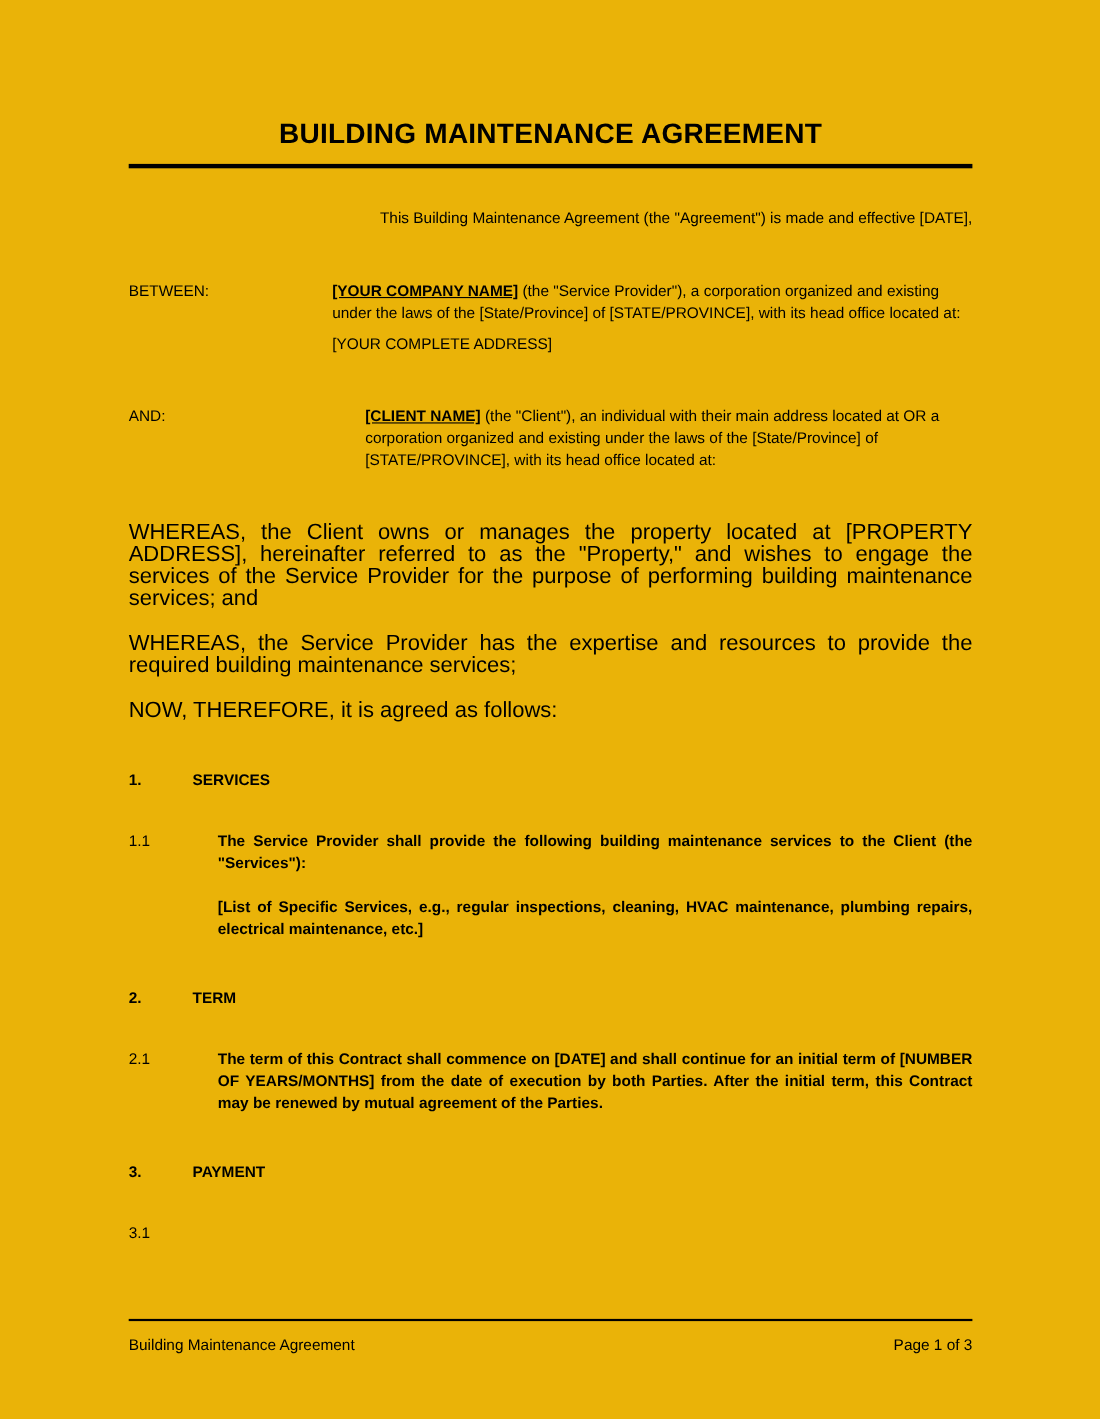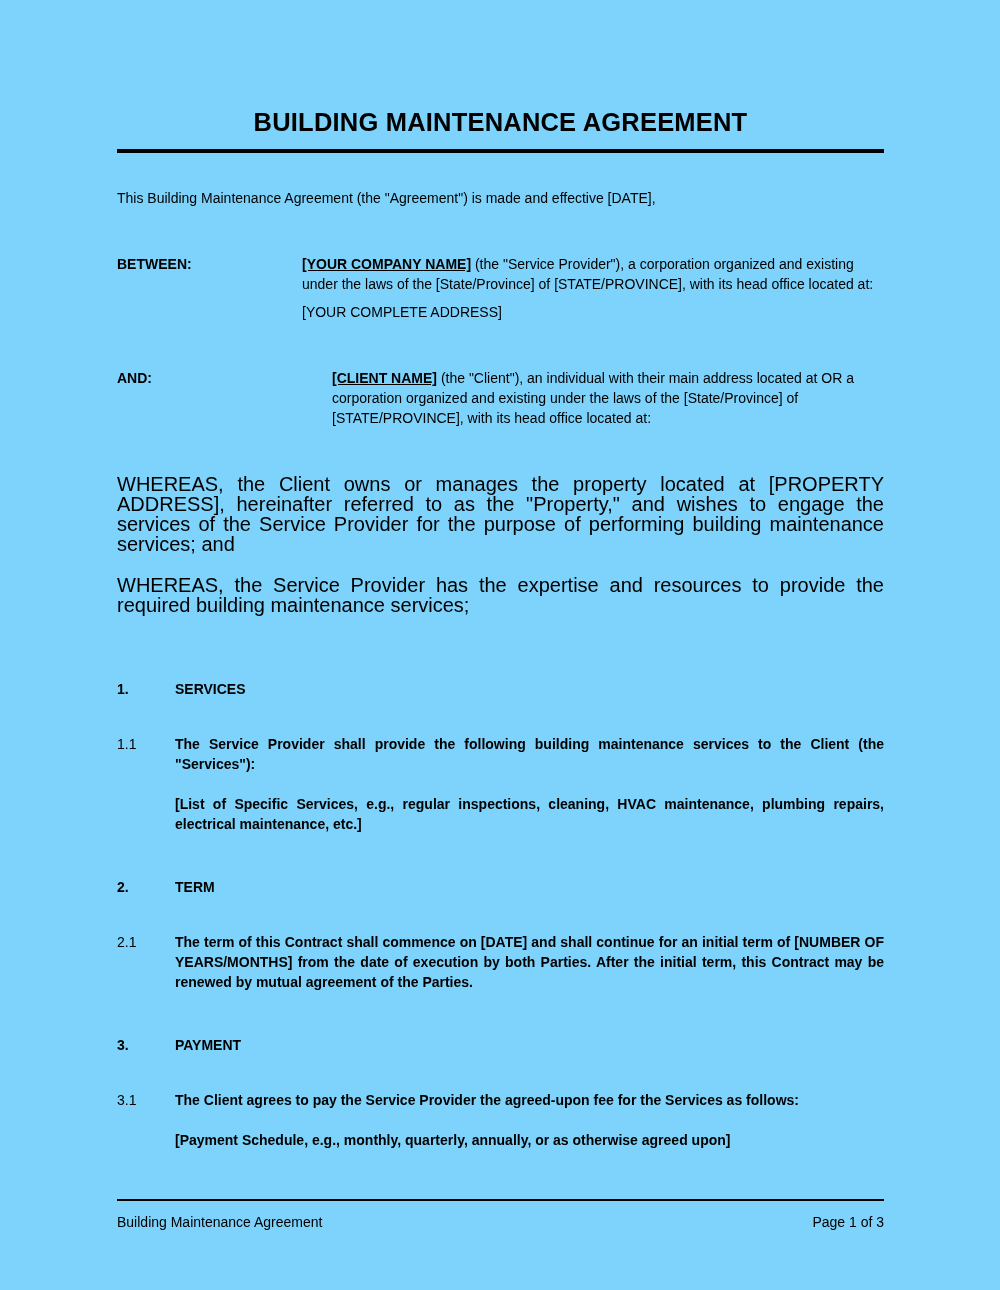--- a/index.html
+++ b/index.html
@@ -10,21 +10,21 @@
   }
   body {
     font-family: "Liberation Sans", sans-serif;
     color: #000000;
     -webkit-font-smoothing: antialiased;
   }
   .page {
     position: relative;
     width: 1000px;
     height: 1290px;
-    background: #7dd3fc;
+    background: #eab308;
     box-sizing: border-box;
     overflow: hidden;
   }
   .content {
     position: absolute;
     left: 117px;
     top: 0;
     width: 767px;
   }
 
@@ -47,37 +47,37 @@
 
   
   .body-text {
     font-size: 14px;
     line-height: 20px;
     text-align: justify;
     margin: 0;
   }
   .intro-line {
     padding-top: 35px;
-    text-align: left;
+    text-align: right;
   }
 
   
   .party-block {
     display: flex;
     align-items: flex-start;
   }
   .party-block.between { padding-top: 46px; }
   .party-block.and     { padding-top: 46px; gap: 30px; }
 
   .party-label {
     width: 185px;
     flex: 0 0 185px;
     font-size: 14px;
     line-height: 20px;
-    font-weight: bold;
+    font-weight: normal;
   }
   .party-body {
     flex: 1 1 auto;
     font-size: 14px;
     line-height: 20px;
     text-align: left;
   }
   .party-body .lead { font-weight: bold; text-decoration: underline; }
   .party-address {
     margin-top: 8px;
@@ -106,20 +106,21 @@
   .section-num {
     width: 58px;
     flex: 0 0 58px;
   }
   .section-title { flex: 1 1 auto; }
 
   .clause {
     display: flex;
     align-items: flex-start;
     padding-top: 35px;
+    gap: 23px;
   }
   .clause-num {
     width: 58px;
     flex: 0 0 58px;
     font-size: 14px;
     line-height: 20px;
   }
   .clause-body {
     flex: 1 1 auto;
     font-size: 14px;
@@ -177,20 +178,21 @@
     <div class="party-block and">
       <div class="party-label">AND:</div>
       <div class="party-body">
         <p class="body-text" style="text-align:left;"><span class="lead">[CLIENT NAME]</span><span> (the "Client"), an individual with their main address located at OR a corporation organized and existing under the laws of the [State/Province] of [STATE/PROVINCE], with its head office located at:</span></p>
       </div>
     </div>
 
     <div class="recitals">
       <p class="recital">WHEREAS, the Client owns or manages the property located at [PROPERTY ADDRESS], hereinafter referred to as the "Property," and wishes to engage the services of the Service Provider for the purpose of performing building maintenance services; and</p>
       <p class="recital">WHEREAS, the Service Provider has the expertise and resources to provide the required building maintenance services;</p>
+      <p class="recital plain last">NOW, THEREFORE, it is agreed as follows:</p>
     </div>
 
     <div class="section">
       <div class="section-heading">
         <span class="section-num">1.</span>
         <span class="section-title">SERVICES</span>
       </div>
       <div class="clause">
         <span class="clause-num">1.1</span>
         <div class="clause-body">
@@ -213,24 +215,20 @@
       </div>
     </div>
 
     <div class="section">
       <div class="section-heading">
         <span class="section-num">3.</span>
         <span class="section-title">PAYMENT</span>
       </div>
       <div class="clause">
         <span class="clause-num">3.1</span>
-        <div class="clause-body">
-          <p class="body-text" style="text-align:left;">The Client agrees to pay the Service Provider the agreed-upon fee for the Services as follows:</p>
-          <p class="body-text clause-extra left">[Payment Schedule, e.g., monthly, quarterly, annually, or as otherwise agreed upon]</p>
-        </div>
       </div>
     </div>
 
   </div>
 
   <div class="footer">
     <div class="footer-rule"></div>
     <div class="footer-row">
       <span>Building Maintenance Agreement</span>
       <span>Page 1 of 3</span>

